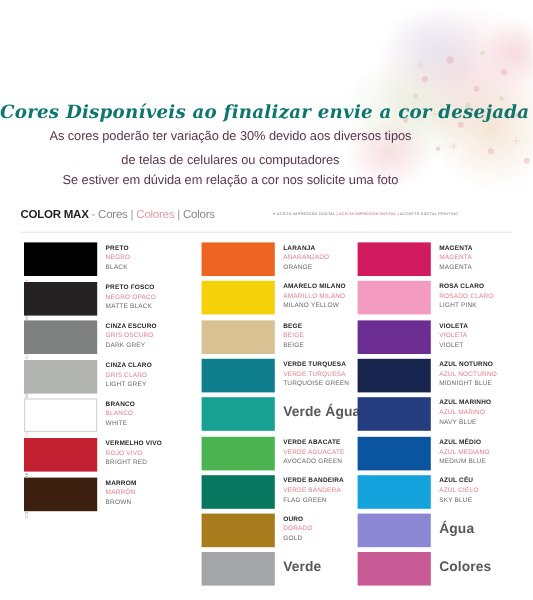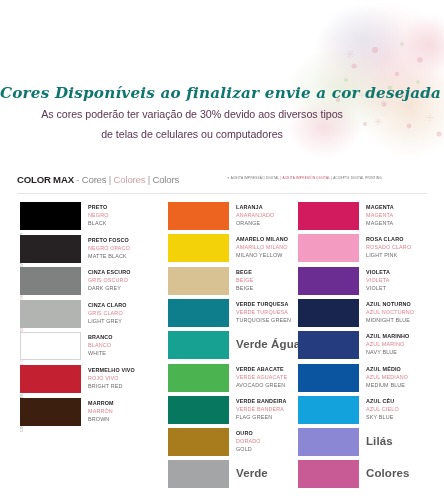--- a/index.html
+++ b/index.html
@@ -125,20 +125,21 @@
     <path d="M144 118 l0 7 M140.5 121.5 l7 0 M141.5 119 l5 5 M146.5 119 l-5 5"></path>
     <path d="M196 114 l0 7 M192.5 117.5 l7 0"></path>
     <path d="M128 92 l0 6 M125 95 l6 0"></path>
   </g>
 </svg>
 
 <div id="hero">
   <div id="script-line">Cores Disponíveis ao finalizar envie a cor desejada</div>
   <div class="sub" id="sub1">As cores poderão ter variação de 30% devido aos diversos tipos</div>
   <div class="sub" id="sub2">de telas de celulares ou computadores</div>
+  <div class="sub" id="sub3">Se estiver em dúvida em relação a cor nos solicite uma foto</div>
 </div>
 
 <div id="bar">
   <div id="brand">
     <span>COLOR MAX</span>
     <span class="sep">-</span>
     <span class="pt">Cores</span>
     <span class="sep">|</span>
     <span class="es">Colores</span>
     <span class="sep">|</span>
@@ -345,21 +346,21 @@
         <div class="chip" style="background: rgb(20, 162, 220);"></div>
         <div class="labels">
           <div class="l-pt">AZUL CÉU</div>
           <div class="l-es">AZUL CIELO</div>
           <div class="l-en">SKY BLUE</div>
         </div>
       </div>
       <div class="row" style="top: 232.1px; position: absolute; left: 0px; width: 140px;">
         <div class="chip" style="background: rgb(139, 135, 212);"></div>
         <div class="labels big">
-          <div class="l-big">Lilás</div>
+          <div class="l-big">Água</div>
         </div>
       </div>
       <div class="row" style="top: 264.4px; position: absolute; left: 0px; width: 140px;">
         <div class="chip" style="background: rgb(200, 91, 150);"></div>
         <div class="labels big">
           <div class="l-big">Colores</div>
         </div>
       </div>
     </div>
 </div>

